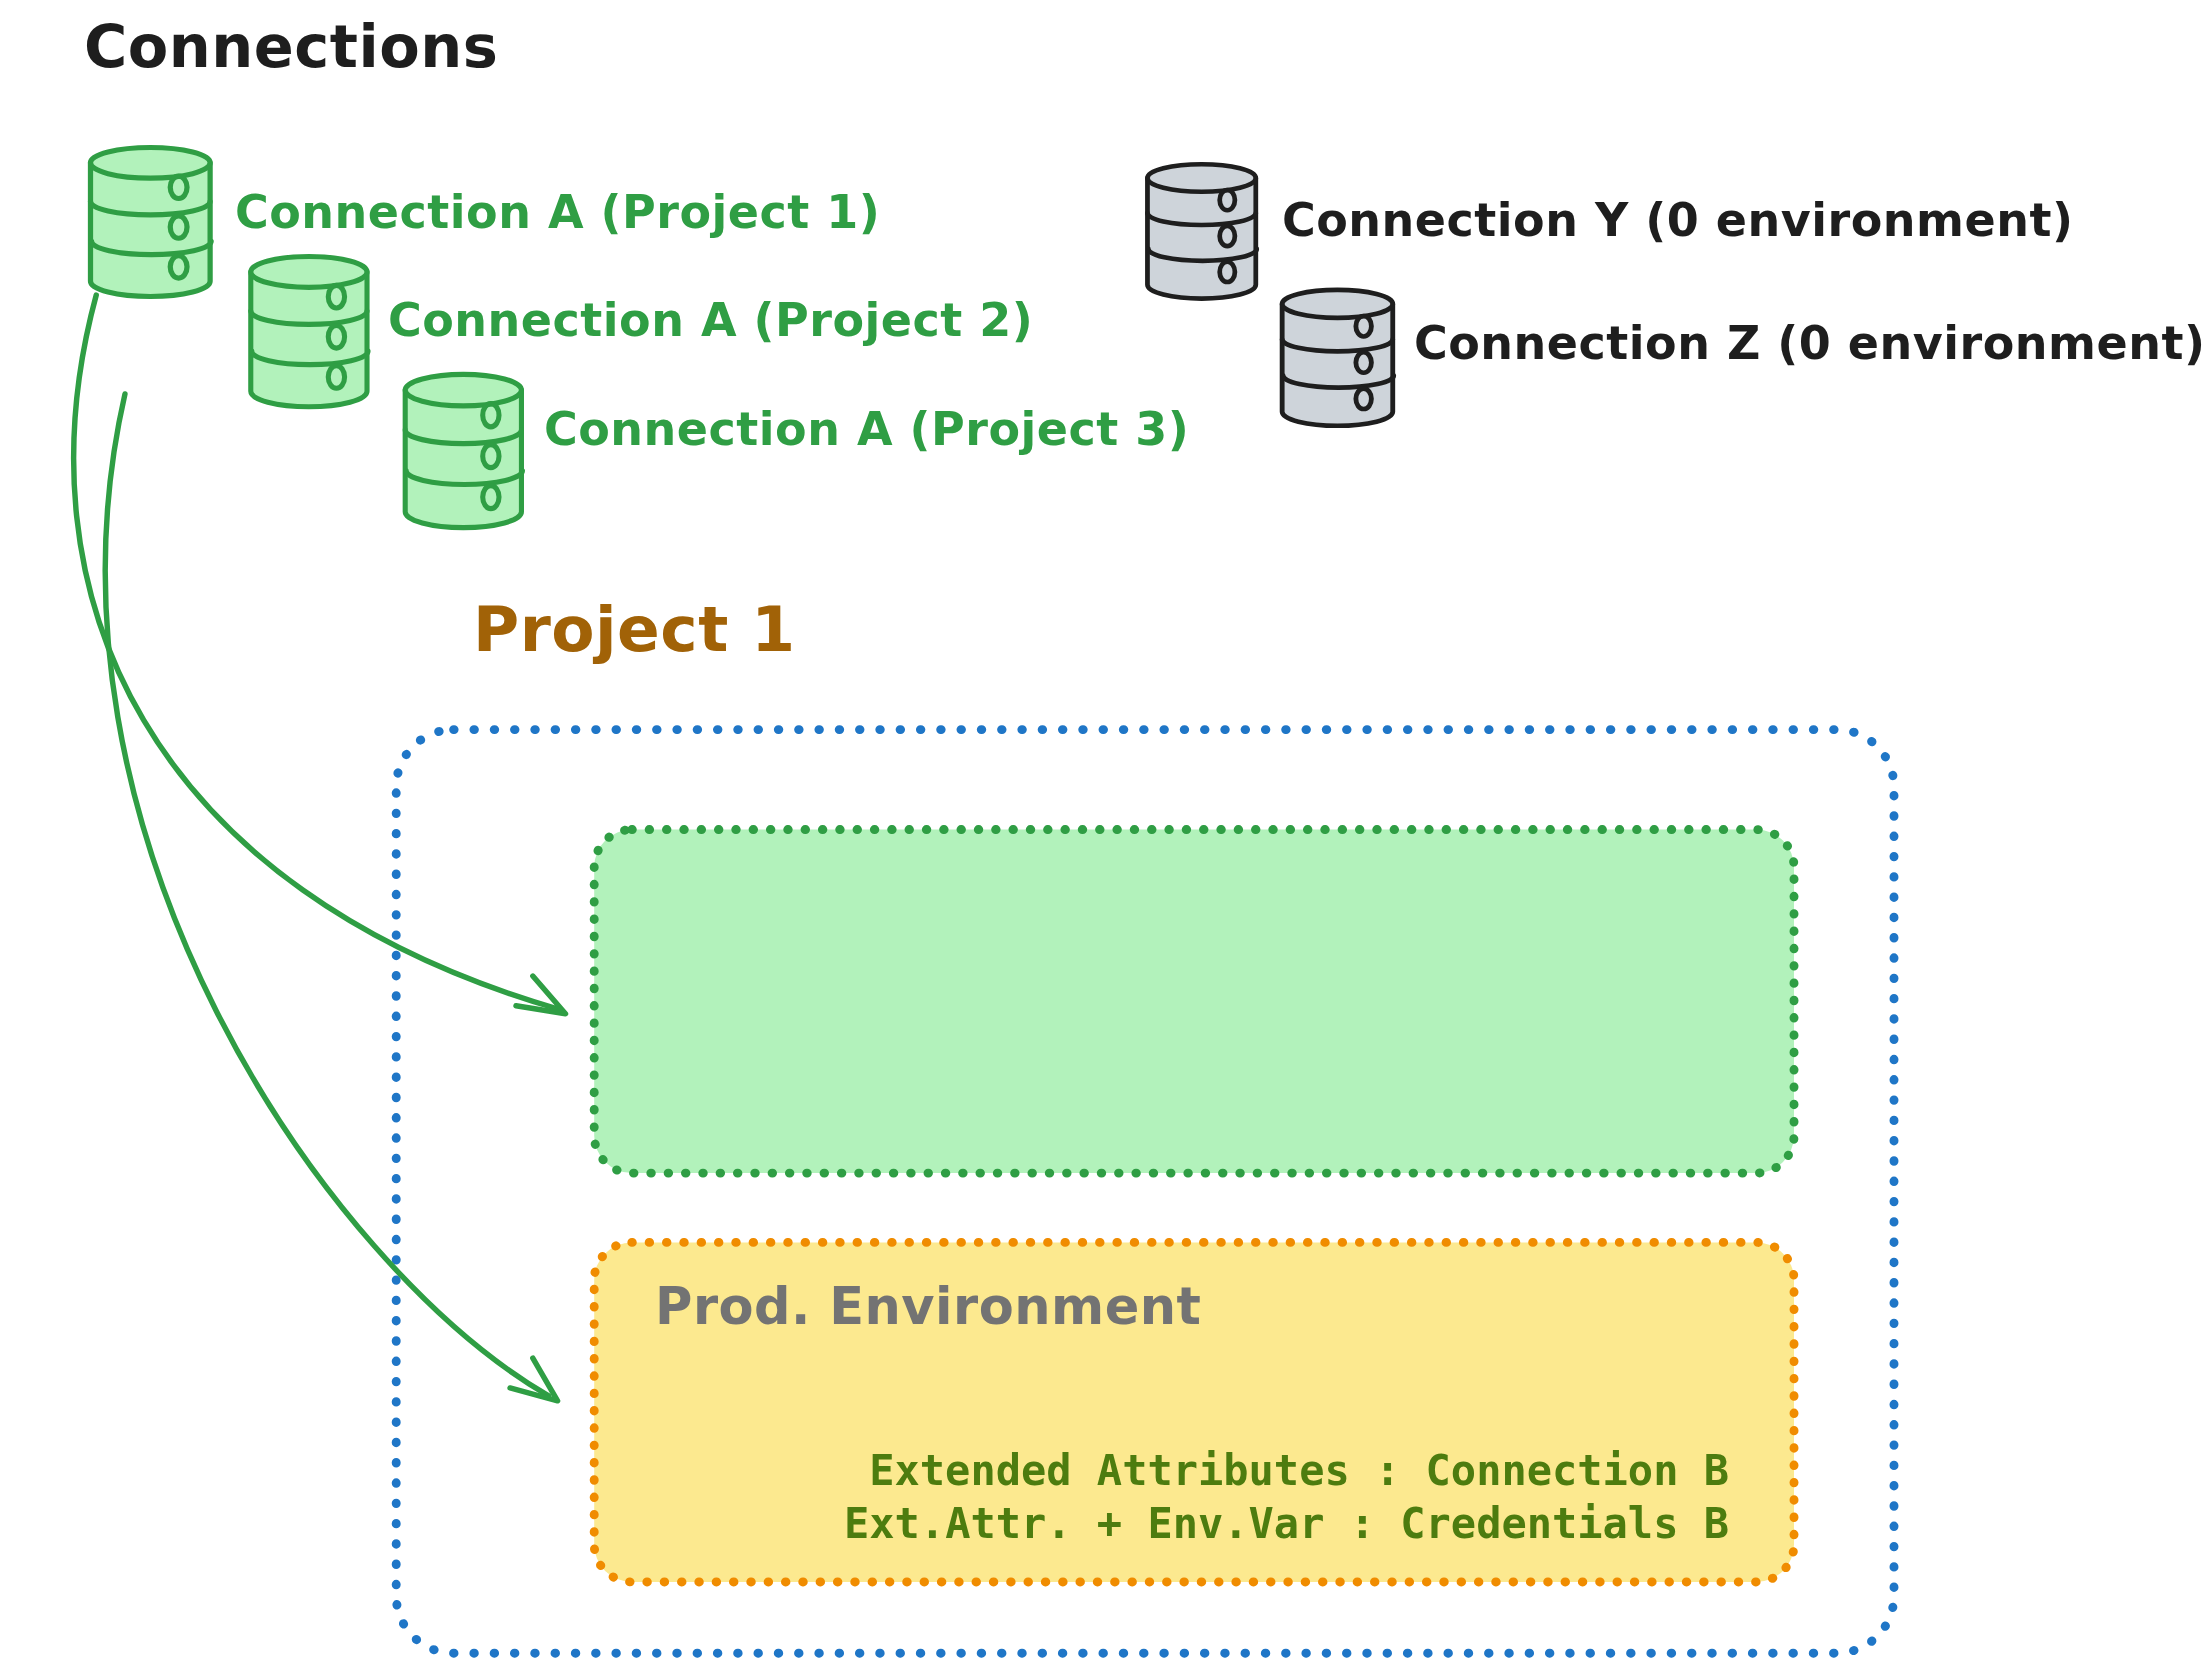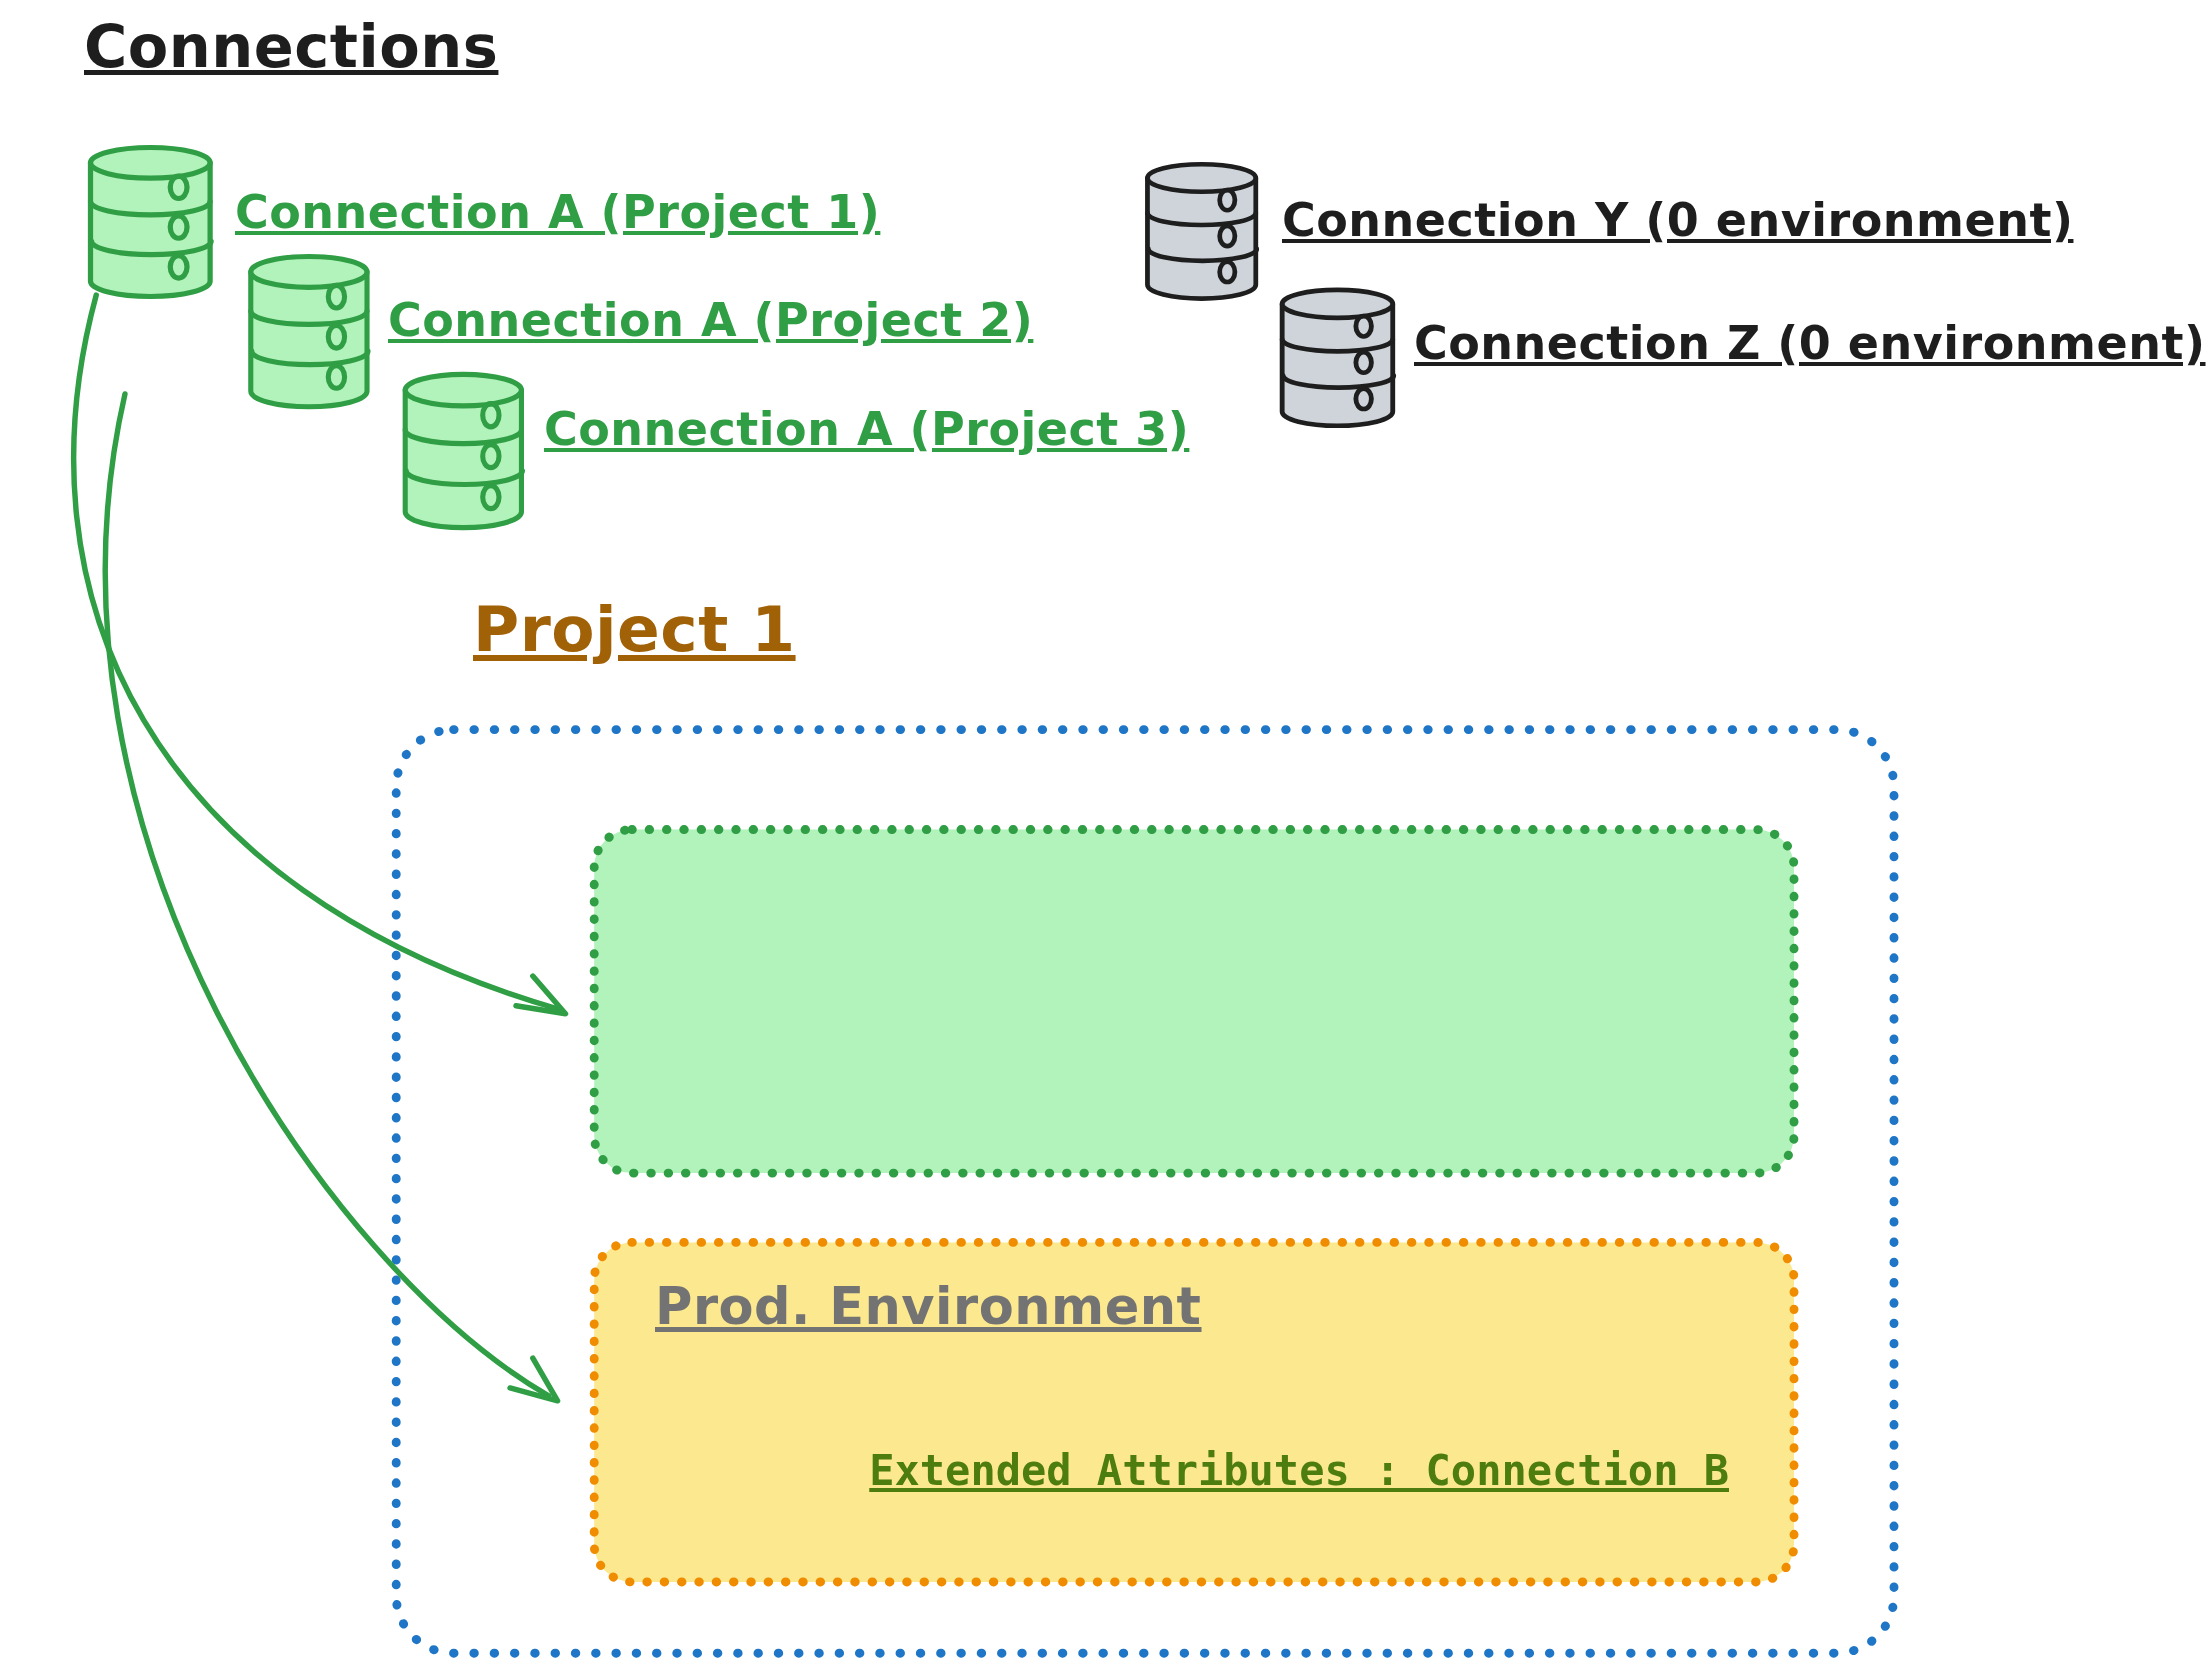--- a/index.html
+++ b/index.html
@@ -10,21 +10,20 @@
     overflow:hidden;
     font-family:"DejaVu Sans","Liberation Sans",sans-serif;
   }
   .canvas svg.layer{position:absolute;left:0;top:0;}
   .t{
     position:absolute;
     white-space:nowrap;
     line-height:1.05;
     font-weight:700;
     letter-spacing:0.5px;
-    text-decoration:underline;
   }
   .hand{font-family:"DejaVu Sans","Liberation Sans",sans-serif;}
   .mono{font-family:"DejaVu Sans Mono","Liberation Mono",monospace;letter-spacing:0;}
   .ink{color:#1e1e1e;}
   .green{color:#2f9e44;}
   .blue{color:#a16207;}
   .orange{color:#737373;}
   .red{color:#4d7c0f;}
   .title{left:84px;top:16px;font-size:59px;}
   .lbl{font-size:46px;}
@@ -90,16 +89,17 @@
 
   <div class="t hand ink lbl lbl-y">Connection Y (0 environment)</div>
   <div class="t hand ink lbl lbl-z">Connection Z (0 environment)</div>
 
   <div class="t hand blue proj-title">Project 1</div>
 
 
   <div class="t hand orange env-title prod-title">Prod. Environment</div>
   <div class="t mono red cred prod-cred">
     <div>Extended Attributes : Connection B</div>
+    <div>Ext.Attr. + Env.Var : Credentials B</div>
   </div>
 
 </div>
 
 
 </body></html>

